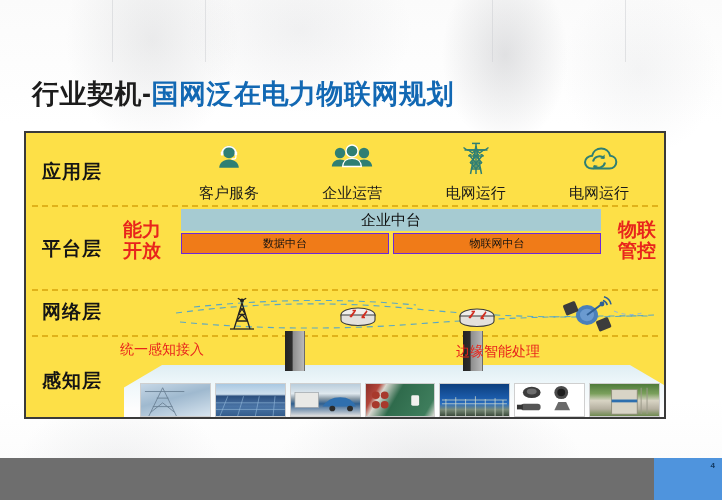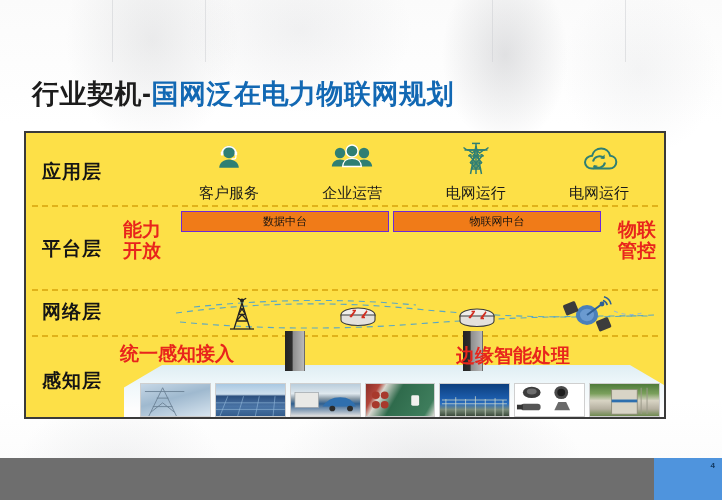--- a/index.html
+++ b/index.html
@@ -174,22 +174,22 @@
     position: absolute;
     left: 140px;
     top: 158px;
     width: 498px;
     height: 44px;
   }
 
   
   .per-red {
     position: absolute;
-    font-size: 19px;
-    font-weight: bold;
+    font-size: 14px;
+    font-weight: normal;
     color: #e8251c;
     white-space: nowrap;
   }
   .per-red-l { left: 94px;  top: 208px; }
   .per-red-r { left: 430px; top: 210px; }
 
   .ground {
     position: absolute;
     left: 98px;
     top: 232px;
@@ -361,20 +361,21 @@
       <div>能力</div>
       <div>开放</div>
     </div>
 
     <div class="side-red red-right">
       <div>物联</div>
       <div>管控</div>
     </div>
 
     <div class="plat-stack">
+      <div class="bar-blue">企业中台</div>
       <div class="orange-row">
         <div class="bar-orange">数据中台</div>
         <div class="bar-orange">物联网中台</div>
       </div>
     </div>
 
     <div class="net-canvas">
       <svg width="498" height="44" viewBox="0 0 498 44">
         <g stroke="#5aa7c4" stroke-width="1.1" fill="none" stroke-dasharray="6 5">
           <path d="M10 22q120-16 240-4t238 6"></path>

